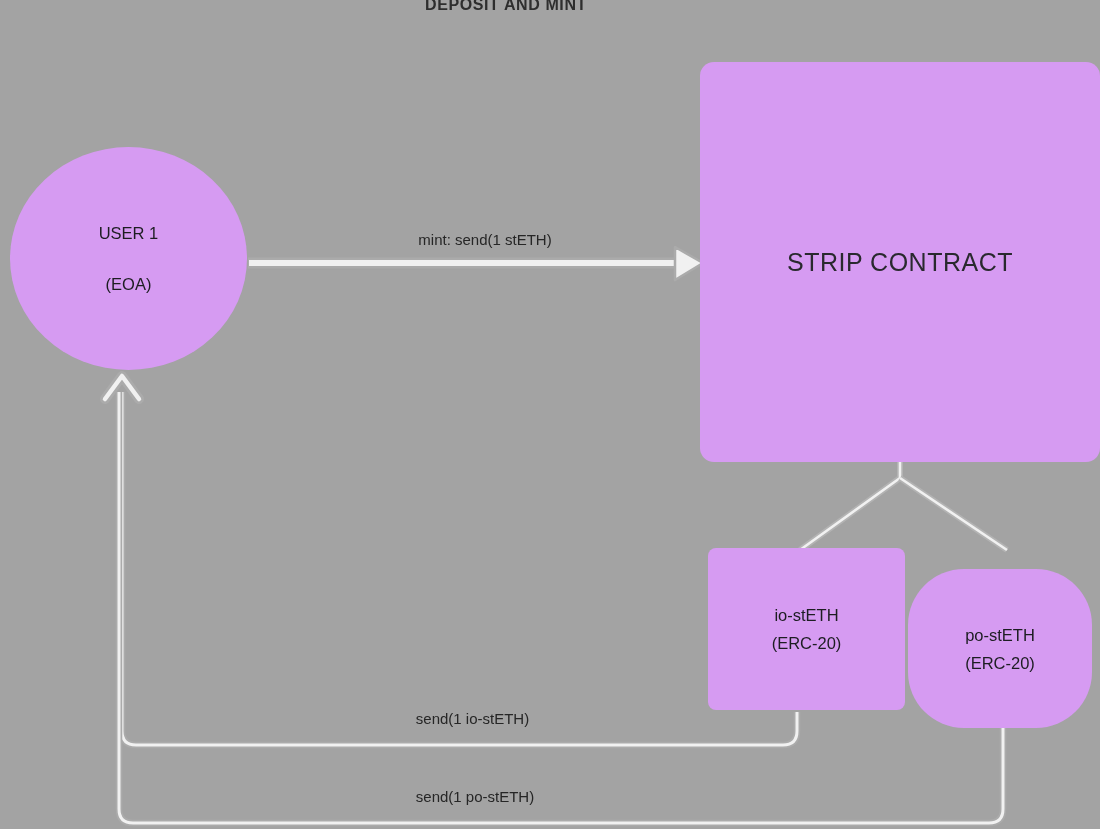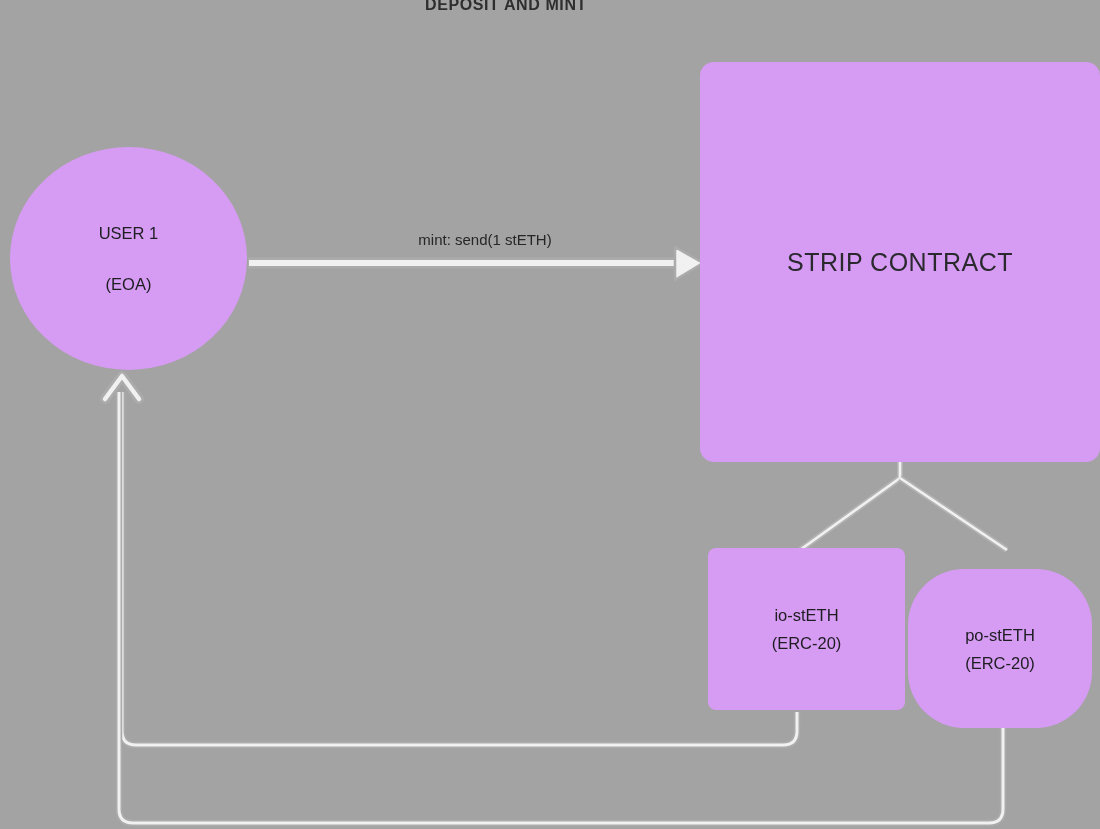--- a/index.html
+++ b/index.html
@@ -105,14 +105,16 @@
     <span class="l1">io-stETH</span>
     <span class="l2">(ERC-20)</span>
   </div>
 
   <div class="node node-po">
     <span class="l1">po-stETH</span>
     <span class="l2">(ERC-20)</span>
   </div>
 
   <div class="edge-label label-mint">mint: send(1 stETH)</div>
+  <div class="edge-label label-send-io">send(1 io-stETH)</div>
+  <div class="edge-label label-send-po">send(1 po-stETH)</div>
 
 </div>
 
 </body></html>

